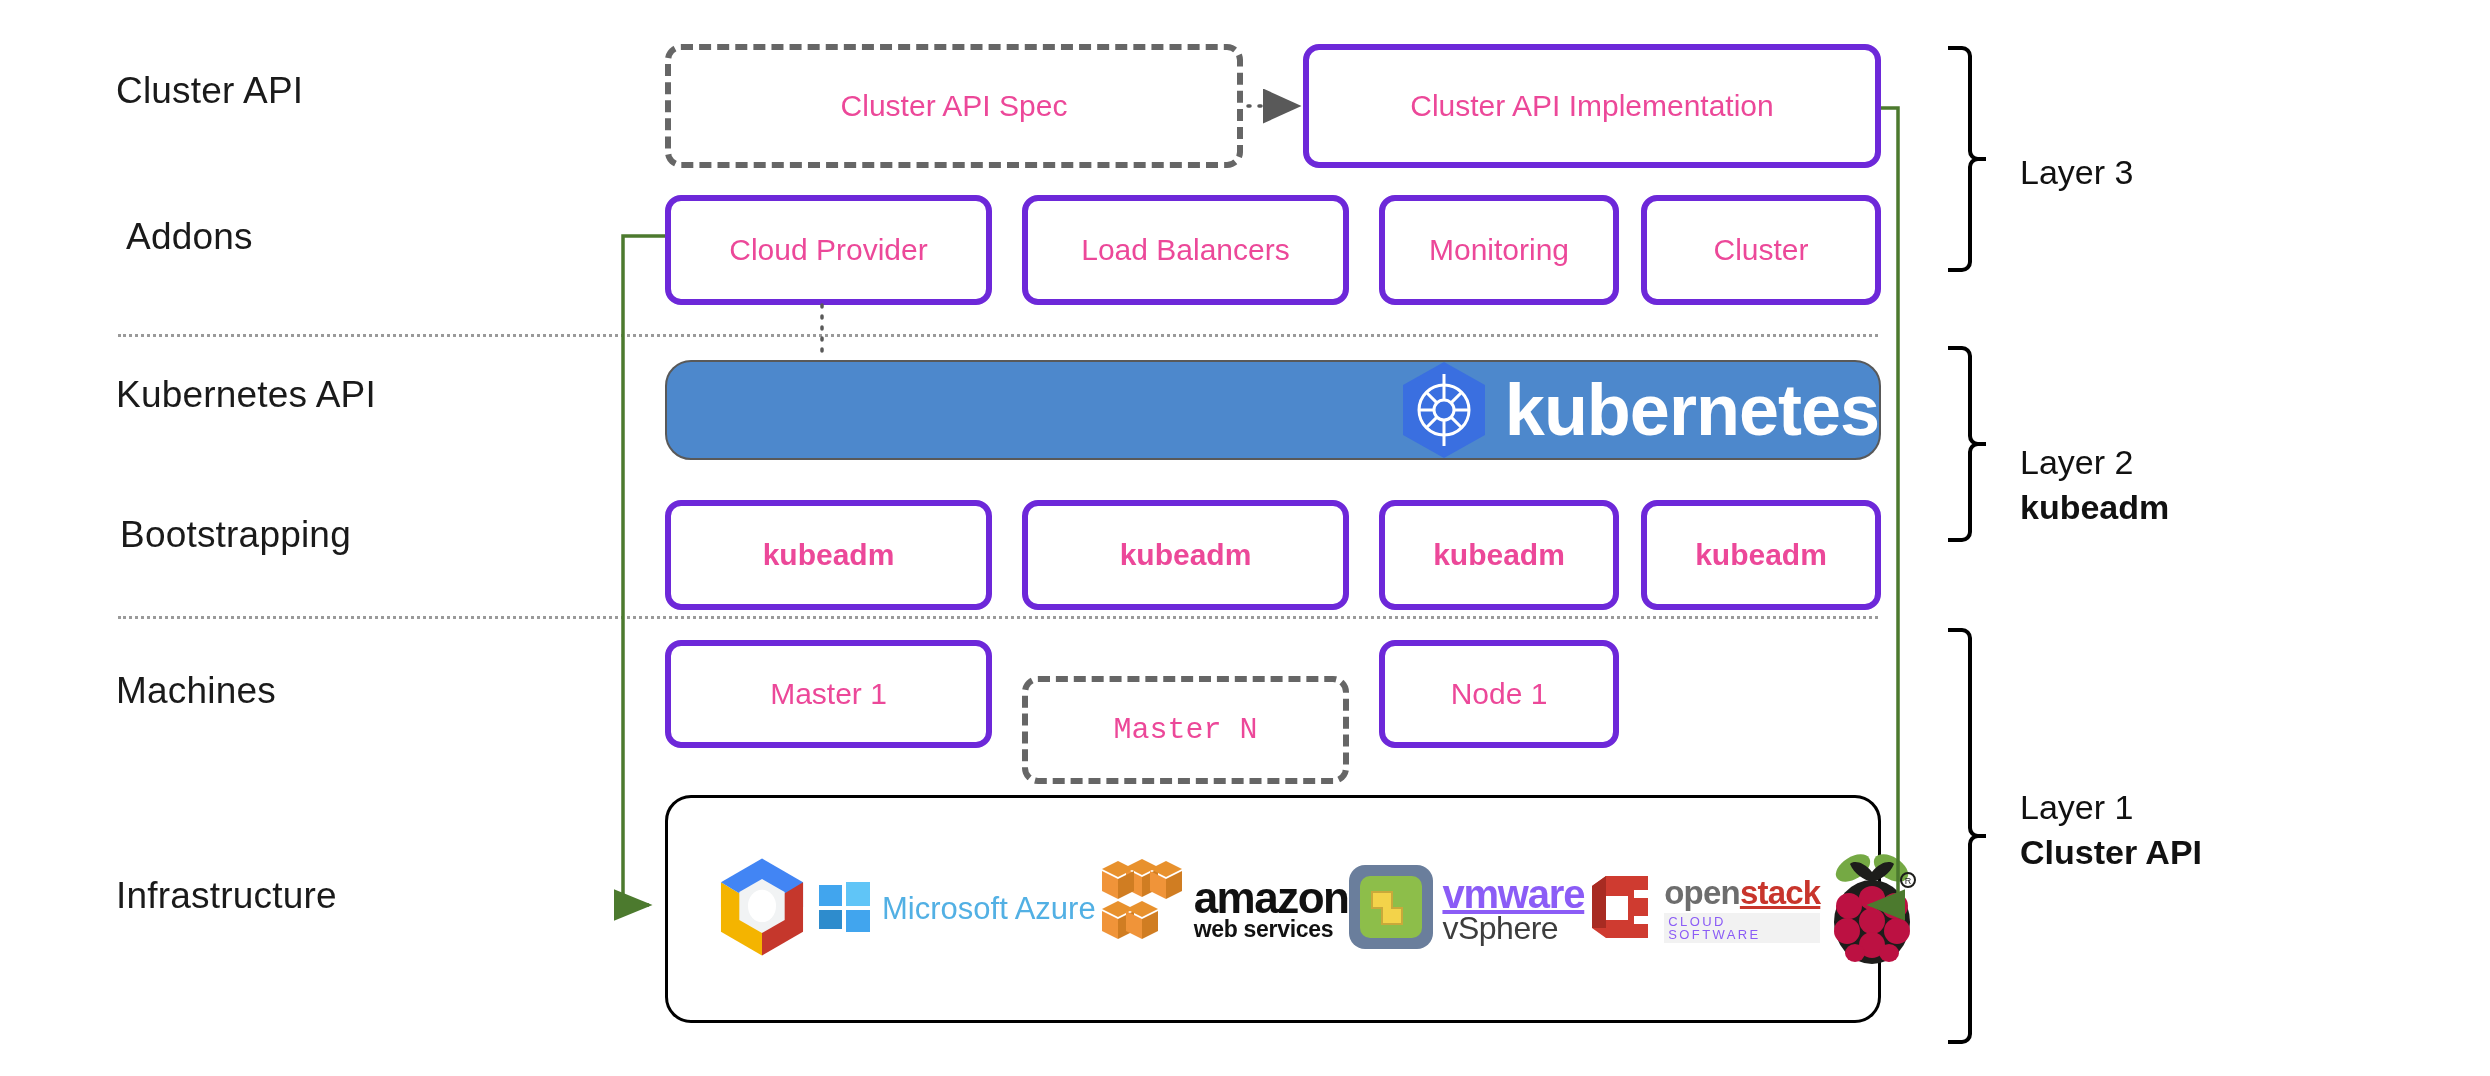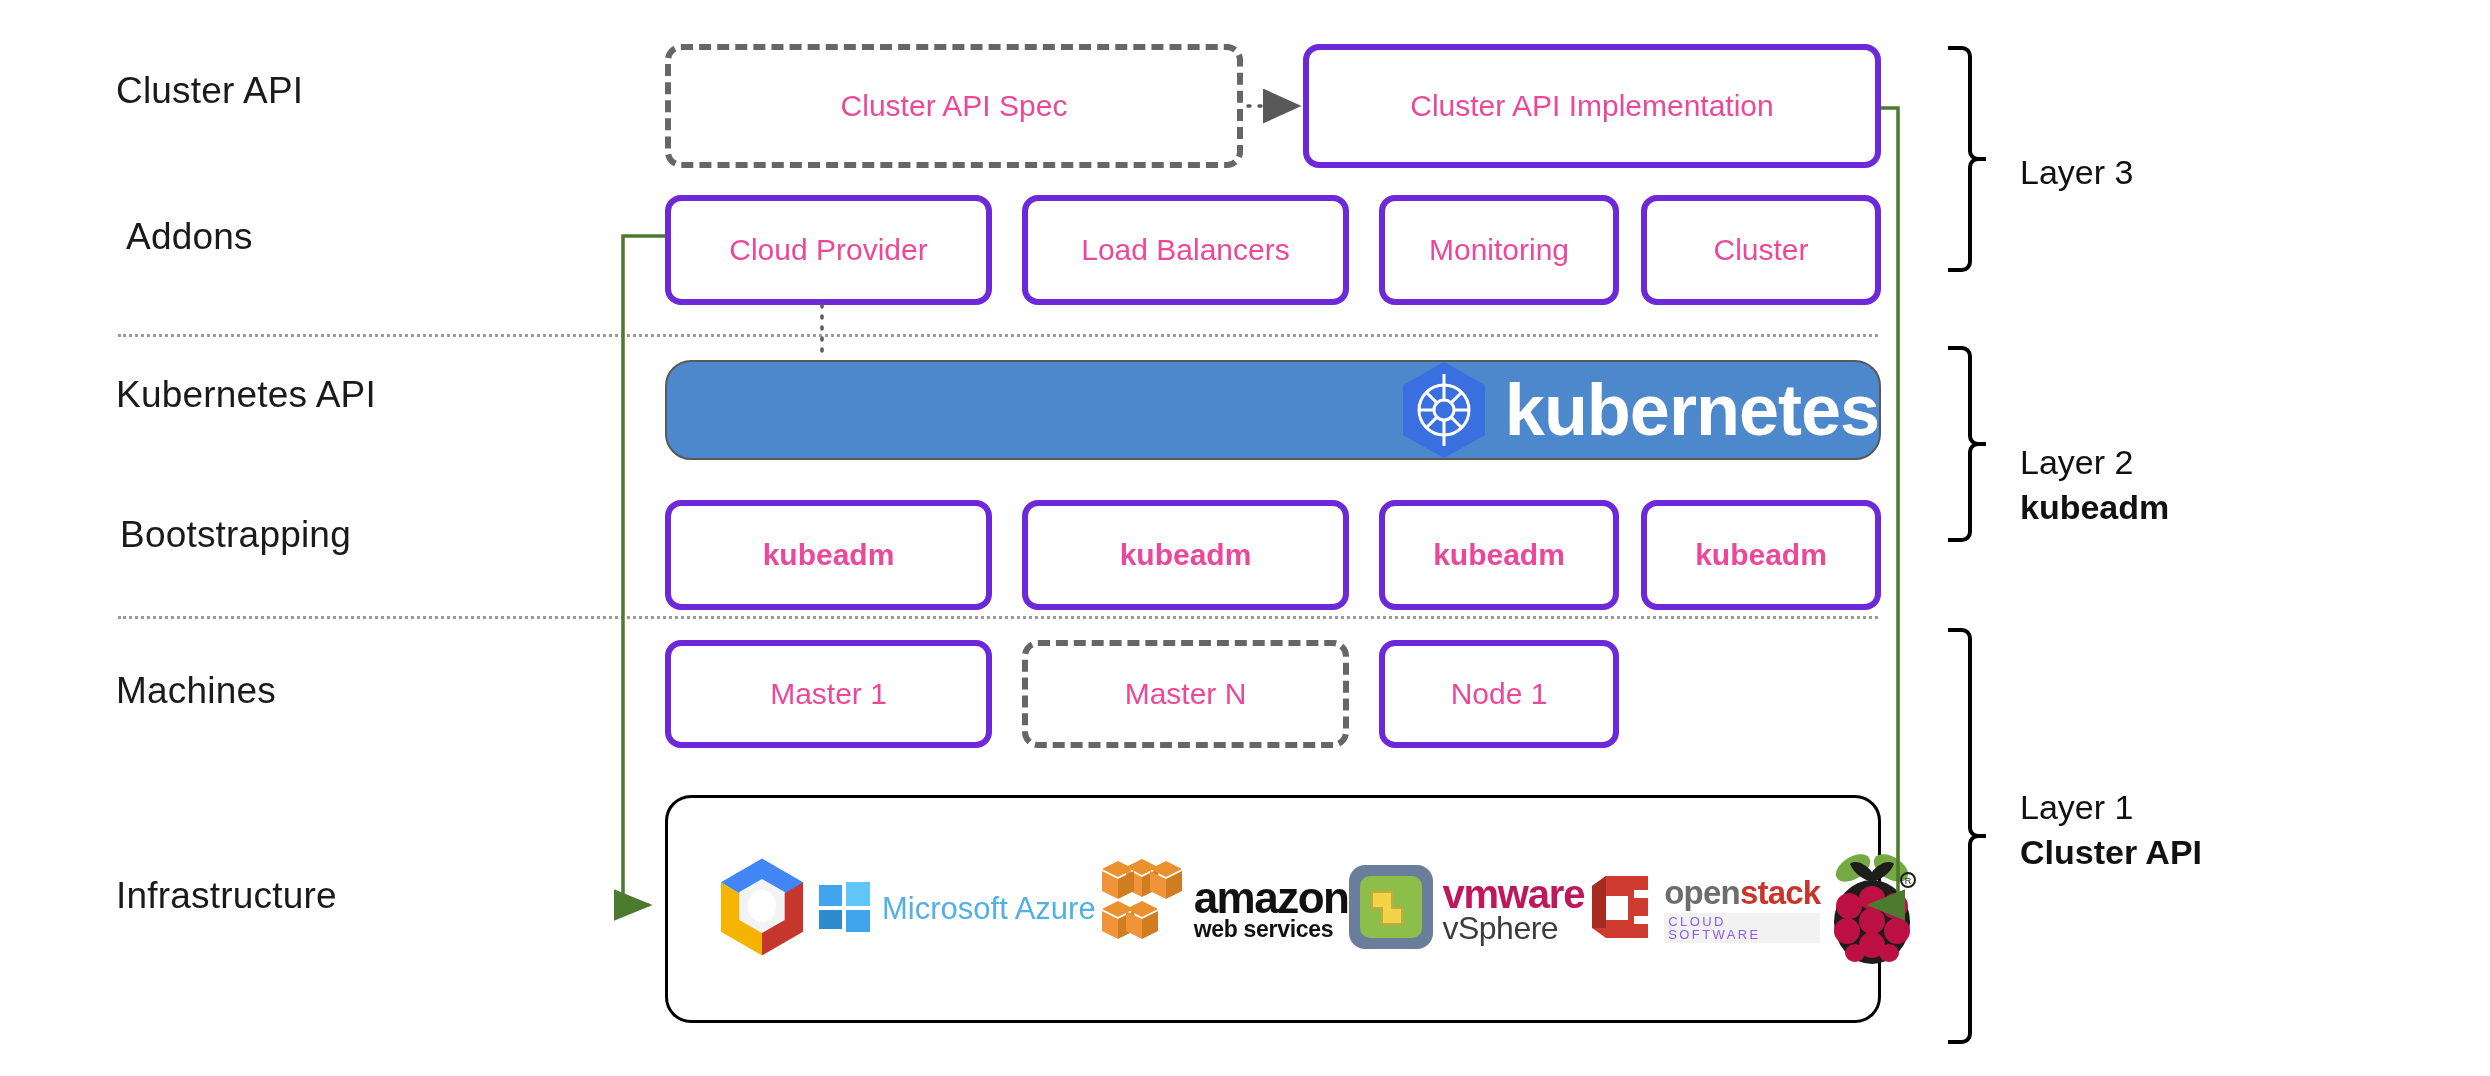--- a/index.html
+++ b/index.html
@@ -117,43 +117,44 @@
   }
   .vm-text-wrap {
     display: flex;
     flex-direction: column;
     align-items: flex-start;
     margin-left: 8px;
     line-height: 0.95;
   }
   .vm-vmware {
     font-size: 40px;
-    color: #be185d;
+    color: #8b5cf6;
     letter-spacing: -1.2px;
+    text-decoration: underline;
   }
   .vm-vmware b { font-weight: 800; }
   .vm-vsphere {
     font-size: 32px;
     color: #3d3d3d;
     letter-spacing: -0.5px;
   }
   .os-text-wrap {
     display: flex;
     flex-direction: column;
     align-items: center;
     margin-left: 8px;
     line-height: 1;
   }
   .os-open {
     font-size: 33px;
     color: #6d6d6d;
     font-weight: bold;
     letter-spacing: -0.8px;
   }
-  .os-open span { color: #c8352c; }
+  .os-open span { color: #c8352c; text-decoration: underline; }
   .os-sub {
     font-size: 13px;
     color: #8b5cf6;
     letter-spacing: 2.4px;
     background: #f2f2f2;
     padding: 2px 4px;
     margin-top: 4px;
   }
 
   
@@ -222,21 +223,21 @@
     </span>
     <span class="k8s-wordmark">kubernetes</span>
   </div>
 
   <div class="node bold" style="left:665px; top:500px; width:327px; height:110px;">kubeadm</div>
   <div class="node bold" style="left:1022px; top:500px; width:327px; height:110px;">kubeadm</div>
   <div class="node bold" style="left:1379px; top:500px; width:240px; height:110px;">kubeadm</div>
   <div class="node bold" style="left:1641px; top:500px; width:240px; height:110px;">kubeadm</div>
 
   <div class="node" style="left:665px; top:640px; width:327px; height:108px;">Master 1</div>
-  <div class="node dashed" style="left:1022px; top:640px; width:327px; height:108px;">Master N</div>
+  <div class="node dashed" style="left:1022px; top:676px; width:327px; height:108px;font-family:Liberation Mono, monospace;">Master N</div>
   <div class="node" style="left:1379px; top:640px; width:240px; height:108px;">Node 1</div>
 
   <div class="infra-panel" style="left:665px; top:795px; width:1216px; height:228px;">
 
     <div class="infra-logo">
       <span>
         <svg width="108" height="108" viewBox="0 0 100 100" aria-hidden="true">
           <path d="M50 5 L88 27 L88 50 L50 50 Z" fill="#4285f4"></path>
           <path d="M88 27 L88 73 L50 95 L50 50 Z" fill="#c5372c"></path>
           <path d="M50 50 L50 95 L12 73 L12 27 Z" fill="#f4b400"></path>

